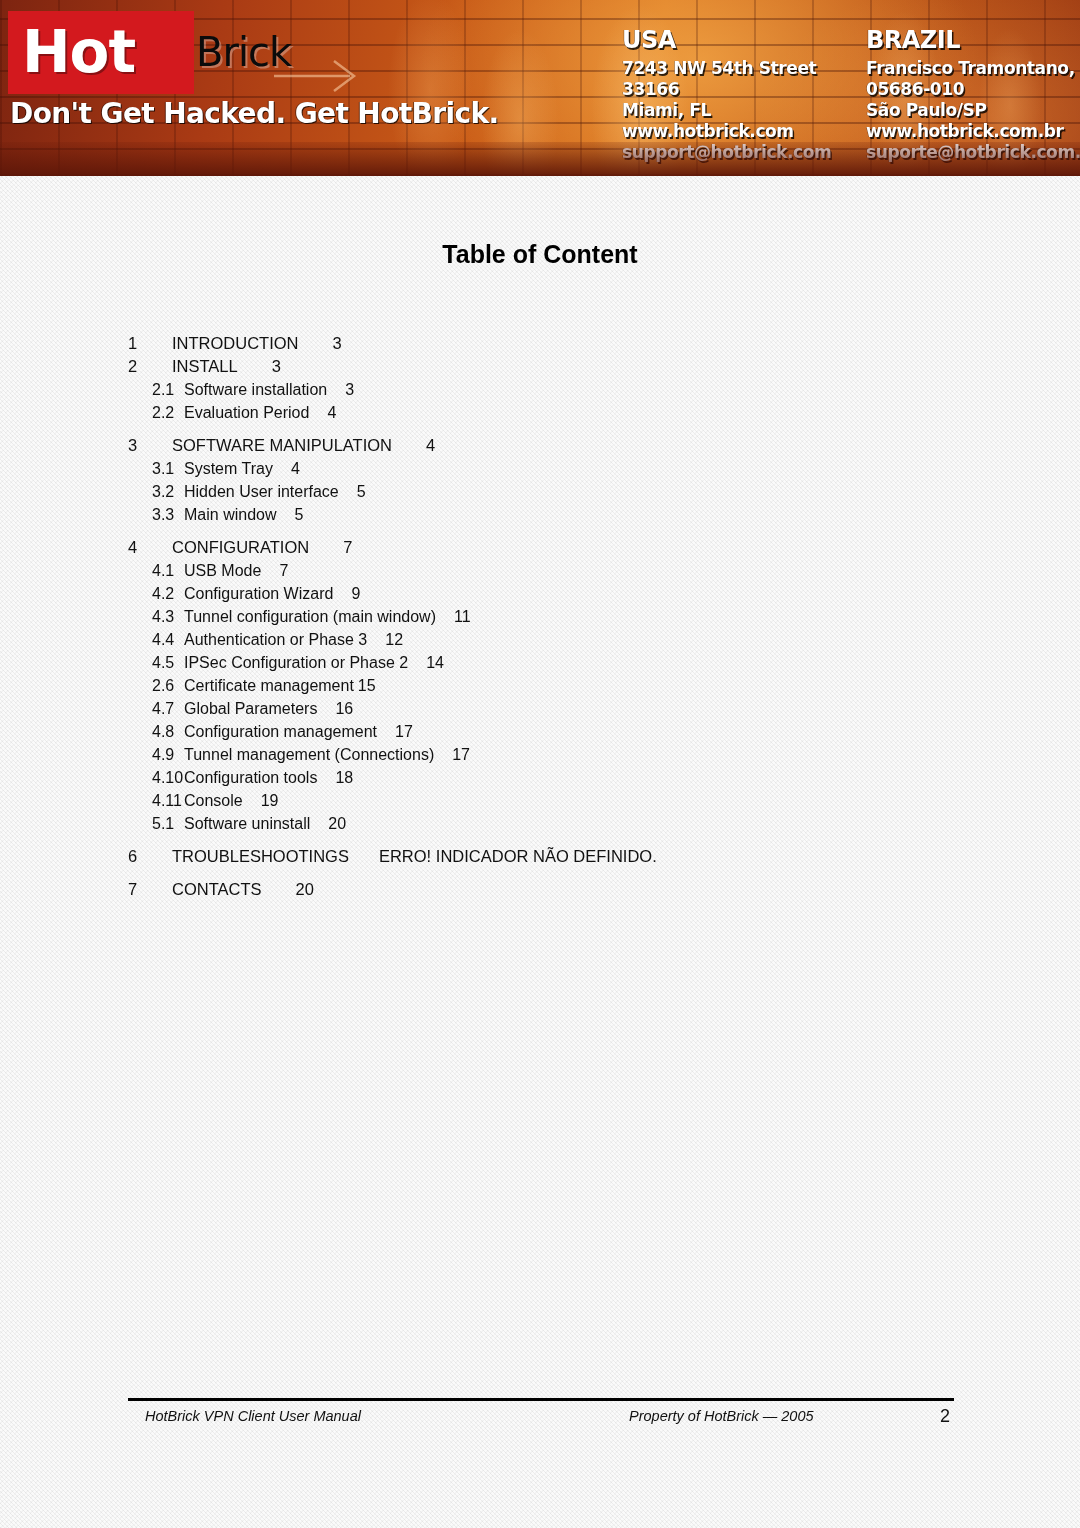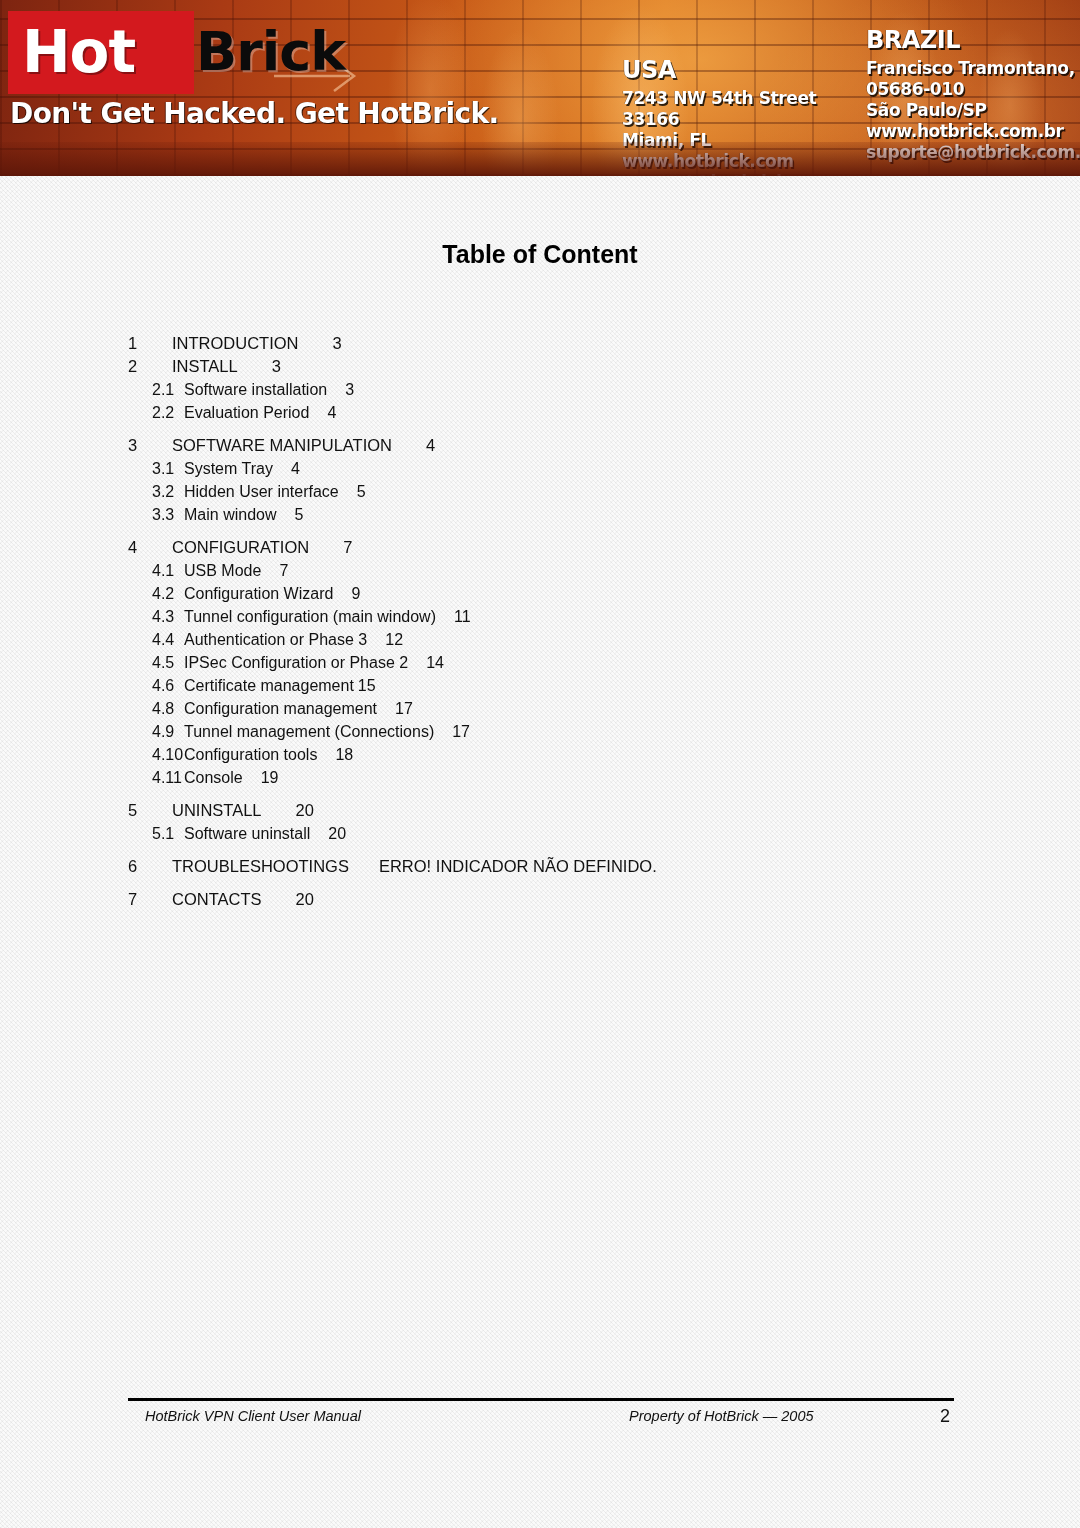--- a/index.html
+++ b/index.html
@@ -100,22 +100,22 @@
     font-size: 58px;
     line-height: 76px;
     letter-spacing: -1px;
     color: #ffffff;
     text-shadow: 2px 2px 0 rgba(0,0,0,.35);
   }
   #logo .brick {
     position: absolute;
     left: 188px; top: 3px;
     font-family: "DejaVu Sans", sans-serif;
-    font-weight: bold;
-    font-size: 54px;
+    font-weight: normal;
+    font-size: 40px;
     line-height: 76px;
     letter-spacing: -1px;
     color: #0b0b0b;
     text-shadow: 2px 2px 0 rgba(255,255,255,.30);
   }
   #logo .tagline {
     position: absolute;
     left: 2px; top: 86px;
     font-family: "DejaVu Sans", sans-serif;
     font-weight: bold;
@@ -127,21 +127,21 @@
   }
 
   
   .contact {
     position: absolute;
     top: 26px;
     color: #ffffff;
     font-family: "DejaVu Sans", sans-serif;
     text-shadow: 1.5px 1.5px 0 rgba(0,0,0,.8), -0.5px -0.5px 0 rgba(0,0,0,.45);
   }
-  .contact.usa   { left: 622px; margin-top: 30px; }
+  .contact.usa   { left: 622px; }
   .contact.brazil{ left: 866px; }
   .contact .country {
     font-weight: bold;
     font-size: 24px;
     letter-spacing: -0.5px;
     margin-bottom: 4px;
   }
   .contact .line {
     font-weight: bold;
     font-size: 17px;
@@ -290,26 +290,26 @@
       <div class="toc-row level1 gap-before"><span class="num">3</span><span class="title">SOFTWARE MANIPULATION</span><span class="page wide">4</span></div>
       <div class="toc-row level2"><span class="num">3.1</span><span class="title">System Tray</span><span class="page">4</span></div>
       <div class="toc-row level2"><span class="num">3.2</span><span class="title">Hidden User interface</span><span class="page">5</span></div>
       <div class="toc-row level2"><span class="num">3.3</span><span class="title">Main window</span><span class="page">5</span></div>
       <div class="toc-row level1 gap-before"><span class="num">4</span><span class="title">CONFIGURATION</span><span class="page wide">7</span></div>
       <div class="toc-row level2"><span class="num">4.1</span><span class="title">USB Mode</span><span class="page">7</span></div>
       <div class="toc-row level2"><span class="num">4.2</span><span class="title">Configuration Wizard</span><span class="page">9</span></div>
       <div class="toc-row level2"><span class="num">4.3</span><span class="title">Tunnel configuration (main window)</span><span class="page">11</span></div>
       <div class="toc-row level2"><span class="num">4.4</span><span class="title">Authentication or Phase 3</span><span class="page">12</span></div>
       <div class="toc-row level2"><span class="num">4.5</span><span class="title">IPSec Configuration or Phase 2</span><span class="page">14</span></div>
-      <div class="toc-row level2"><span class="num">4.6</span><span class="title">Certificate management</span><span class="page tight">15</span></div>
+      <div class="toc-row level2"><span class="num">2.6</span><span class="title">Certificate management</span><span class="page tight">15</span></div>
+      <div class="toc-row level2"><span class="num">4.7</span><span class="title">Global Parameters</span><span class="page">16</span></div>
       <div class="toc-row level2"><span class="num">4.8</span><span class="title">Configuration management</span><span class="page">17</span></div>
       <div class="toc-row level2"><span class="num">4.9</span><span class="title">Tunnel management (Connections)</span><span class="page">17</span></div>
       <div class="toc-row level2"><span class="num">4.10</span><span class="title">Configuration tools</span><span class="page">18</span></div>
       <div class="toc-row level2"><span class="num">4.11</span><span class="title">Console</span><span class="page">19</span></div>
-      <div class="toc-row level1 gap-before"><span class="num">5</span><span class="title">UNINSTALL</span><span class="page wide">20</span></div>
       <div class="toc-row level2"><span class="num">5.1</span><span class="title">Software uninstall</span><span class="page">20</span></div>
       <div class="toc-row level1 gap-before"><span class="num">6</span><span class="title">TROUBLESHOOTINGS</span><span class="page err">ERRO! INDICADOR NÃO DEFINIDO.</span></div>
       <div class="toc-row level1 gap-before"><span class="num">7</span><span class="title">CONTACTS</span><span class="page wide">20</span></div>
     </div>
 
   <div id="footer-rule"></div>
   <div id="footer">
     <div class="left">HotBrick VPN Client User Manual</div>
     <div class="center">Property of HotBrick — 2005</div>
     <div class="pageno">2</div>

